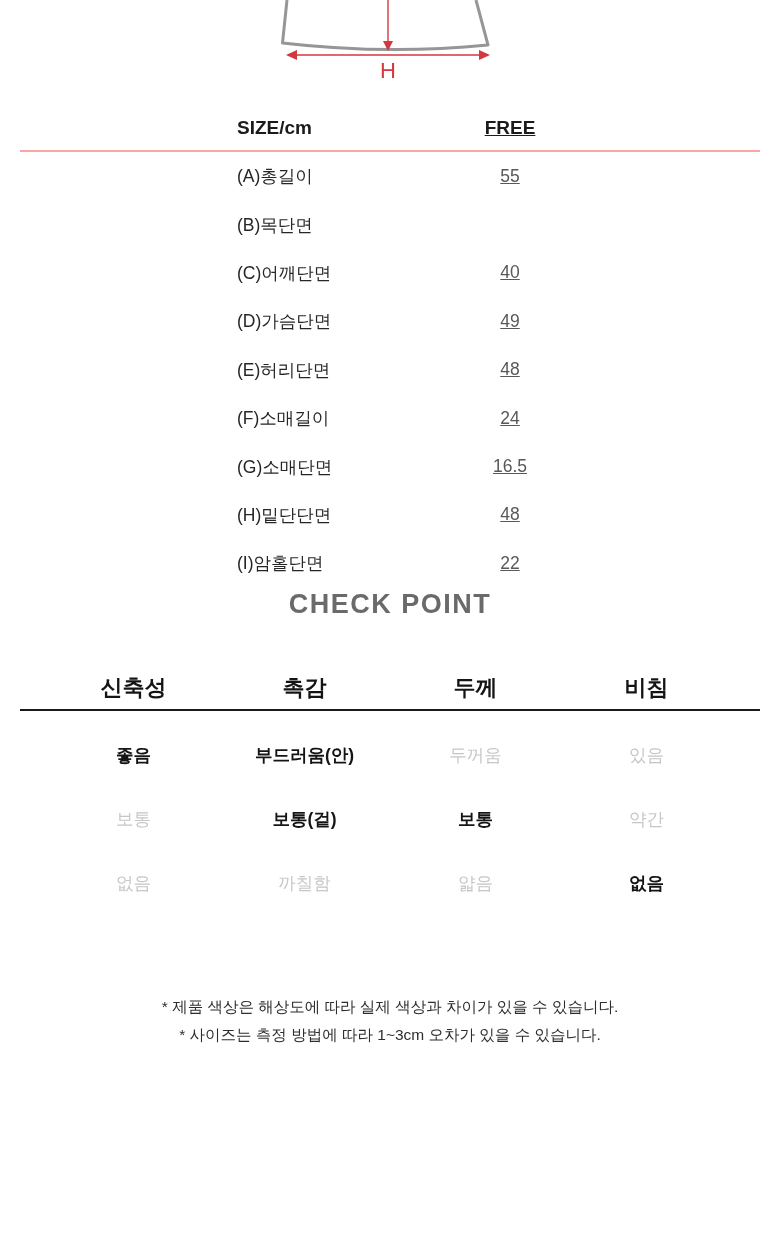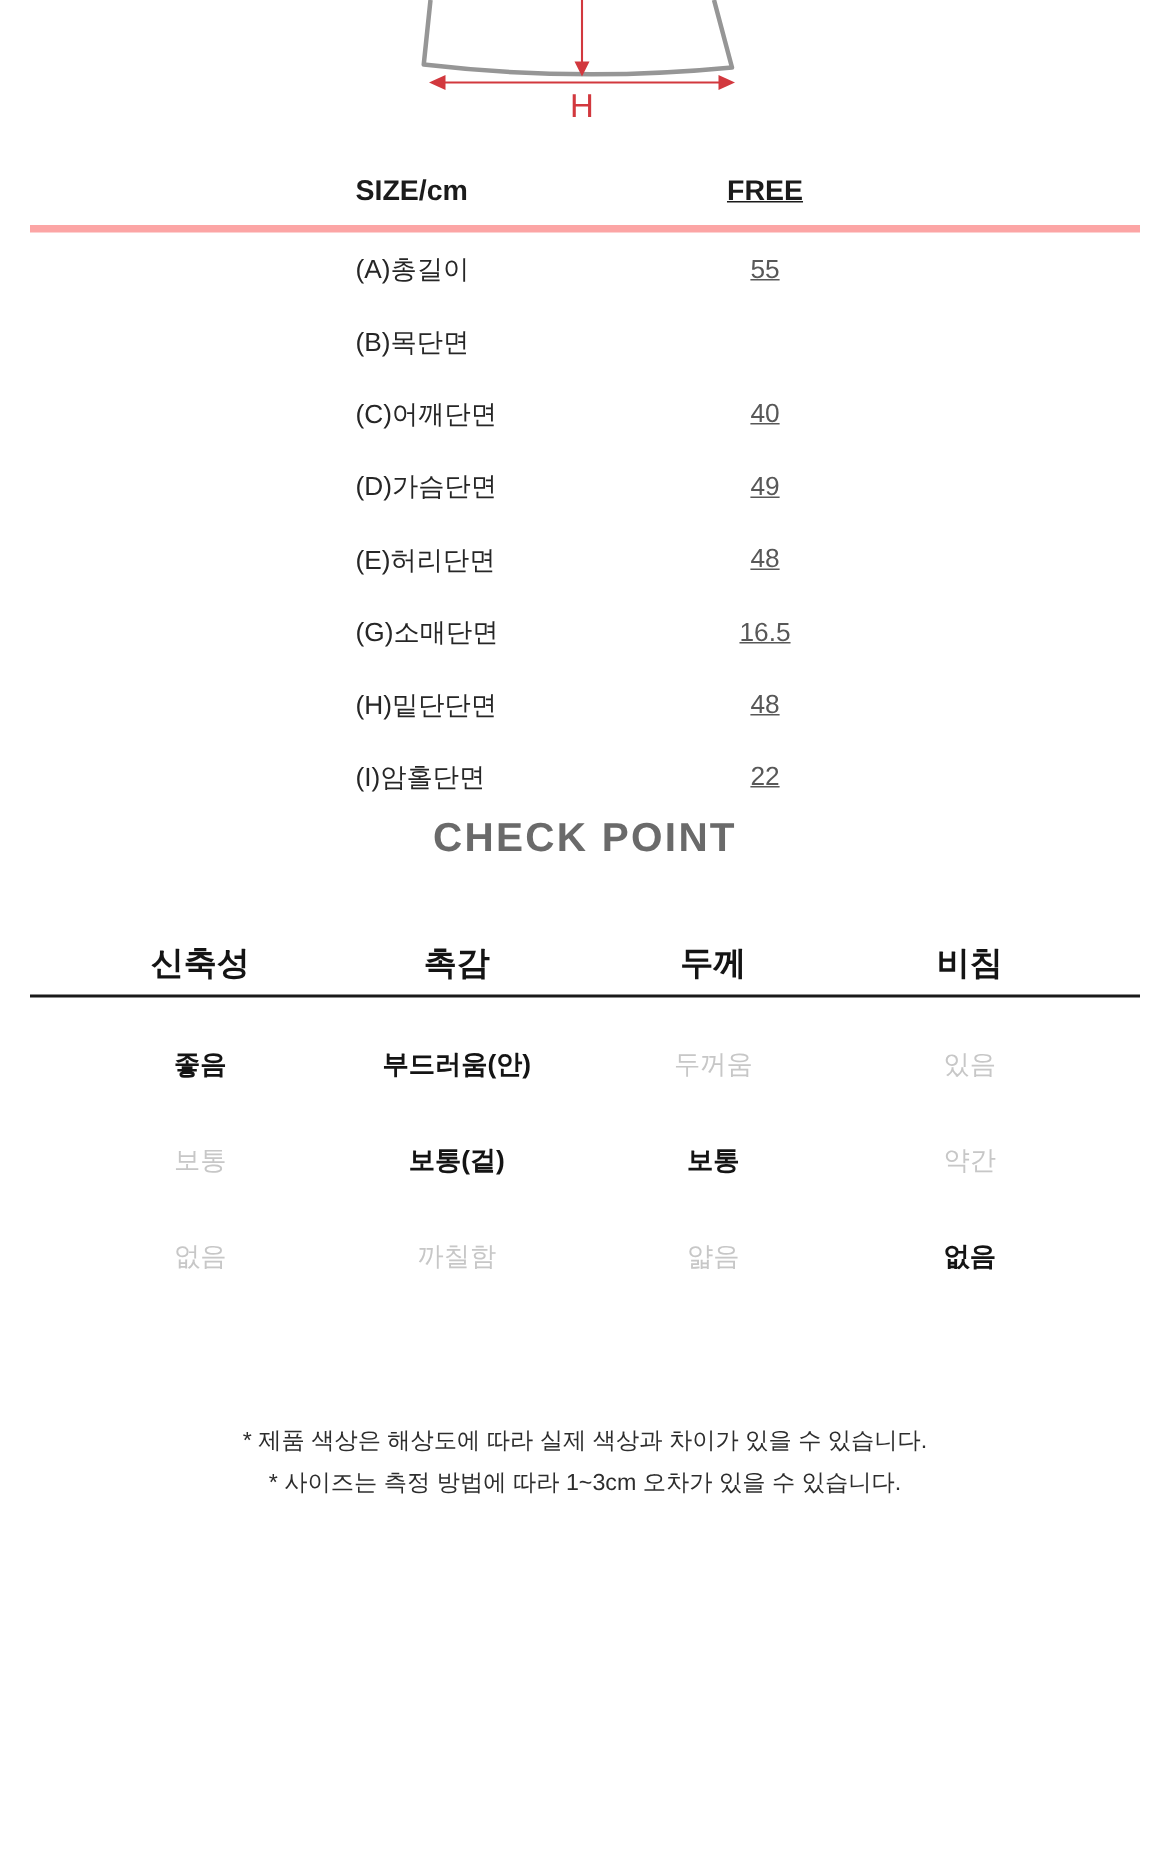--- a/index.html
+++ b/index.html
@@ -11,21 +11,21 @@
   .page { width:780px; min-height:1239px; background:#fff; overflow:hidden; }
 
   
   .diagram { position:relative; height:80px; }
   .diagram svg { position:absolute; left:0; top:0; }
 
   
   .size-table { margin:26px 20px 0 20px; }
   .size-header {
     display:flex; height:44px; align-items:center;
-    border-bottom:5px solid #fca5a5;
+    border-bottom:2px solid #fca5a5;
     font-weight:bold; font-size:19px; color:#1b1b1b;
   }
   .col-label { width:360px; padding-left:217px; box-sizing:border-box; }
   .col-value { width:260px; text-align:center;text-decoration:underline; }
   .size-row { display:flex; height:48.4px; align-items:center; font-size:17.5px; }
   .size-row .col-label { color:#262626; }
   .size-row .col-value { color:#585858; }
 
   
   .cp-title {
@@ -85,20 +85,24 @@
     </div>
     <div class="size-row">
       <div class="col-label">(D)가슴단면</div>
       <div class="col-value">49</div>
     </div>
     <div class="size-row">
       <div class="col-label">(E)허리단면</div>
       <div class="col-value">48</div>
     </div>
     <div class="size-row">
+      <div class="col-label">(F)소매길이</div>
+      <div class="col-value">24</div>
+    </div>
+    <div class="size-row">
       <div class="col-label">(G)소매단면</div>
       <div class="col-value">16.5</div>
     </div>
     <div class="size-row">
       <div class="col-label">(H)밑단단면</div>
       <div class="col-value">48</div>
     </div>
     <div class="size-row">
       <div class="col-label">(I)암홀단면</div>
       <div class="col-value">22</div>

